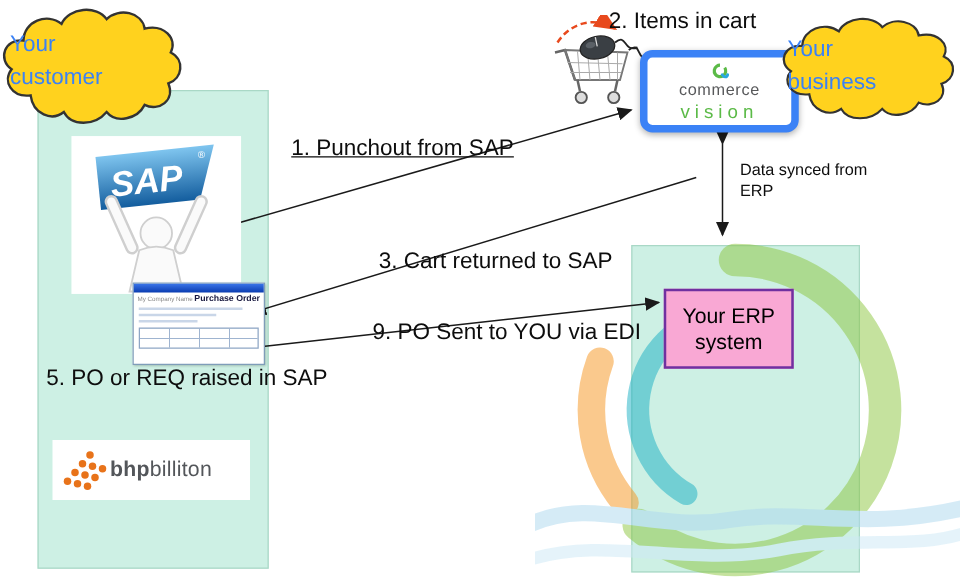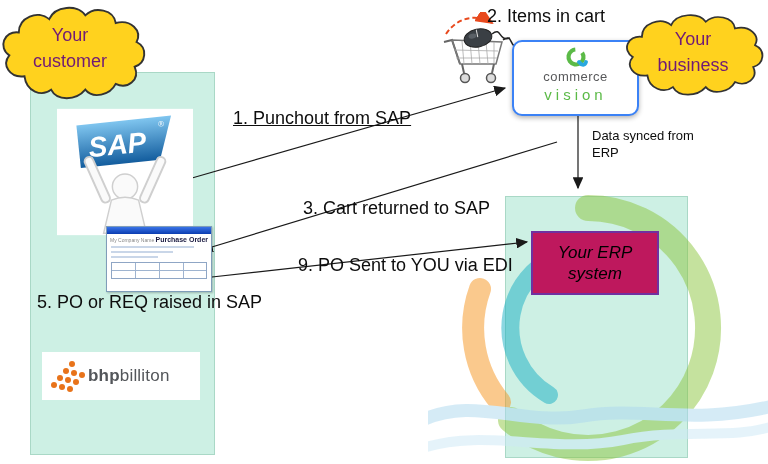--- a/index.html
+++ b/index.html
@@ -5,23 +5,23 @@
   * { margin:0; padding:0; box-sizing:border-box; }
   body { font-family:"Liberation Sans", sans-serif; background:#fff; }
   .canvas { position:relative; width:768px; height:464px; background:#fff; overflow:hidden; }
 
   .panel { position:absolute; background:#cdf0e4; border:1px solid #a9d8c6; z-index:1; }
   .panel-left  { left:30px;  top:72px;  width:185px; height:383px; }
   .panel-right { left:505px; top:196px; width:183px; height:262px; }
 
   .watermark { position:absolute; left:428px; top:168px; width:340px; height:300px; z-index:2; opacity:.5; pointer-events:none; }
 
-  .erp-box { position:absolute; left:531px; top:231px; width:128px; height:64px; background:#be185d;
+  .erp-box { position:absolute; left:531px; top:231px; width:104px; height:64px; background:#f9a8d4;
              border:2px solid #7030a0; display:flex; align-items:center; justify-content:center;
-             text-align:center; z-index:3;font-style:italic; }
+             text-align:center; z-index:3; }
   .erp-box span { display:block; width:92px; font-size:17px; line-height:1.25; color:#000; }
 
   .arrows { position:absolute; left:0; top:0; width:768px; height:464px; z-index:4; pointer-events:none; }
 
   .sap-art { position:absolute; left:57px; top:108px; width:136px; height:128px; z-index:5; }
 
   .po-window { position:absolute; left:106px; top:226px; width:106px; height:66px; background:#fff;
                border:1px solid #7f9db9; box-shadow:1px 1px 2px rgba(0,0,0,.25); z-index:6; }
   .po-titlebar { height:7px; background:linear-gradient(#3a74e8,#0a3cb0); }
   .po-head { display:flex; justify-content:space-between; align-items:baseline; padding:2px 3px 0; }
@@ -34,28 +34,28 @@
         repeating-linear-gradient(90deg, transparent 0 23px, #9fb4d0 23px 24px),
         repeating-linear-gradient(0deg, transparent 0 7px, #9fb4d0 7px 8px); }
 
   .bhp-card { position:absolute; left:42px; top:352px; width:158px; height:48px; background:#fff;
               display:flex; align-items:center; z-index:5; padding-left:6px; }
   .bhp-word { font-size:17px; color:#53565a; letter-spacing:.2px; }
   .bhp-word b { font-weight:bold; }
 
   .cart-art { position:absolute; left:436px; top:12px; width:82px; height:78px; z-index:5; }
 
-  .cv-card { position:absolute; left:512px; top:40px; width:127px; height:76px; background:#fff;
-             border:2px solid #3b82f6; border-radius:10px; box-shadow:0 2px 5px rgba(0,0,0,.3);
+  .cv-card { position:absolute; left:512px; top:40px; width:127px; height:66px; background:#fff;
+             border:6px solid #3b82f6; border-radius:10px; box-shadow:0 2px 5px rgba(0,0,0,.3);
              display:flex; flex-direction:column; align-items:center; padding-top:4px; z-index:5; }
   .cv-name { font-size:13px; color:#58595b; letter-spacing:.5px; line-height:1.1; }
   .cv-vision { font-size:15px; color:#5bba47; letter-spacing:4px; line-height:1.4; }
 
   .cloud { position:absolute; z-index:6; }
-  .cloud-text { position:absolute; z-index:7; font-size:18px; color:#701a75; text-align:center; line-height:1.45; }
+  .cloud-text { position:absolute; z-index:7; font-size:18px; color:#3b82f6; line-height:1.45; }
 
   .flabel { position:absolute; z-index:7; font-size:18px; color:#0d0d0d; white-space:nowrap; }
   .flabel.underline { text-decoration:underline; }
   .sync-label { position:absolute; left:592px; top:128px; z-index:7; font-size:13px; color:#0d0d0d; line-height:1.3; }
 </style>
 </head>
 <body>
 
 <div class="canvas">
 

